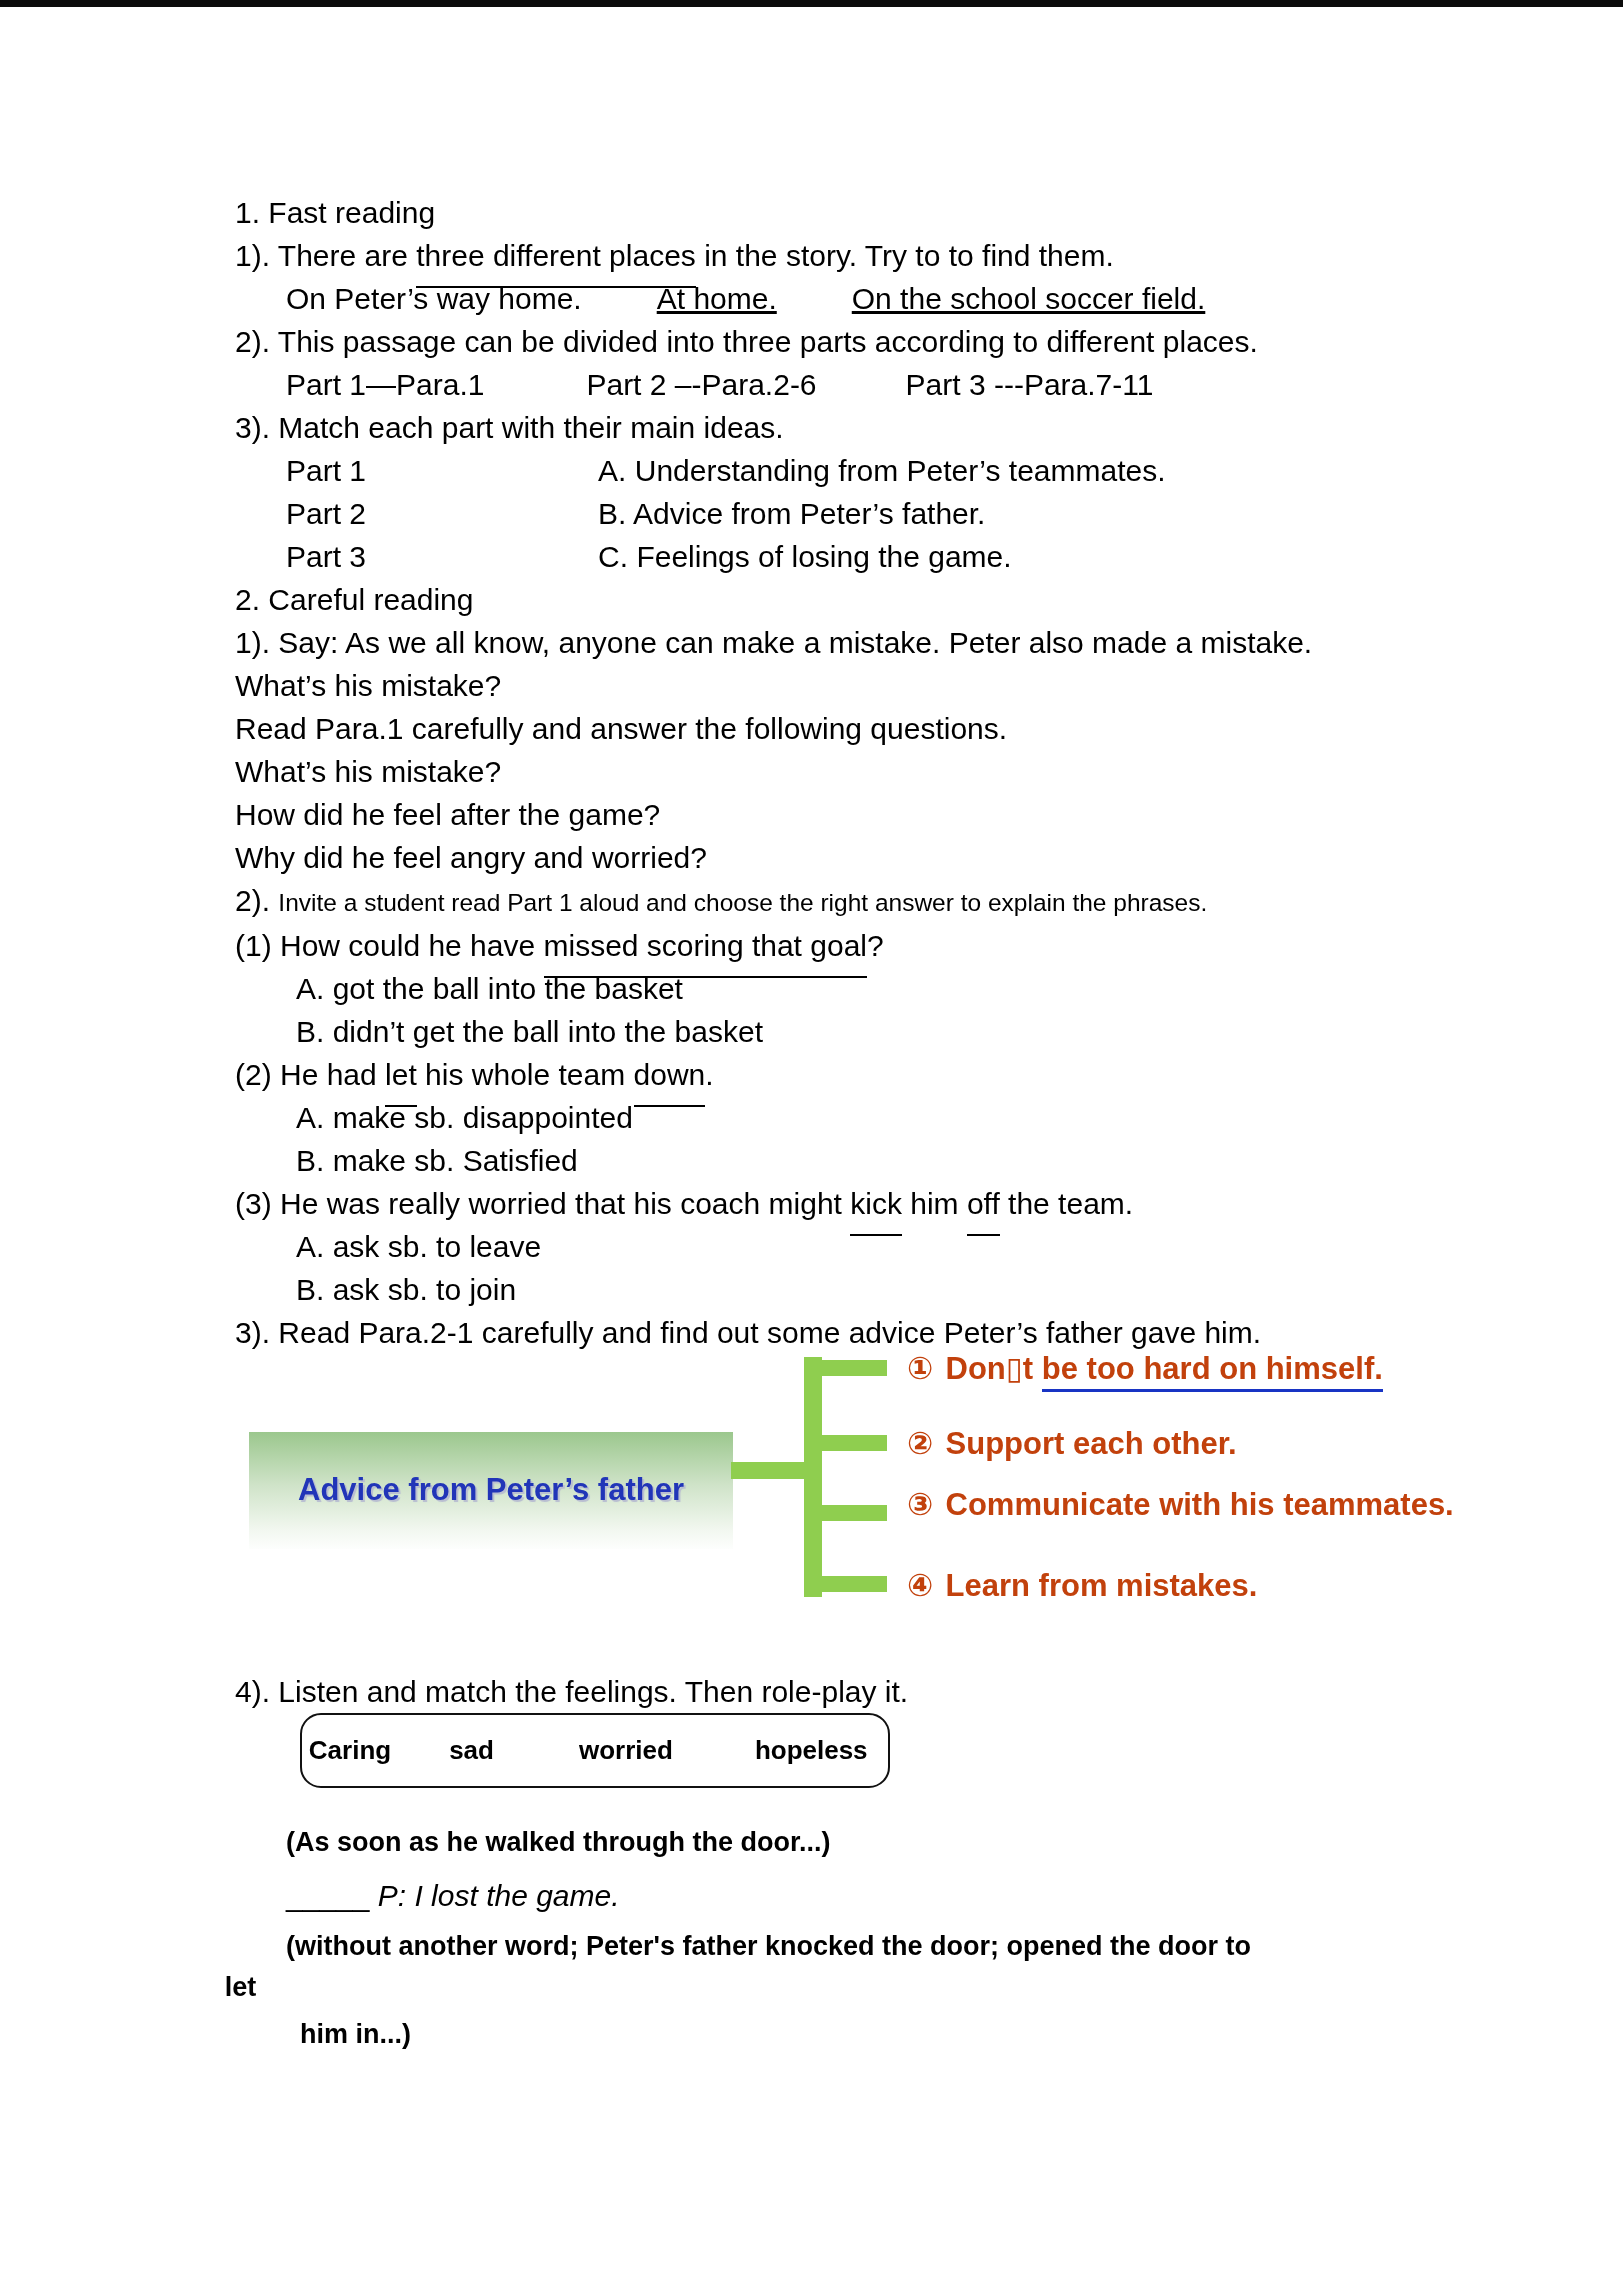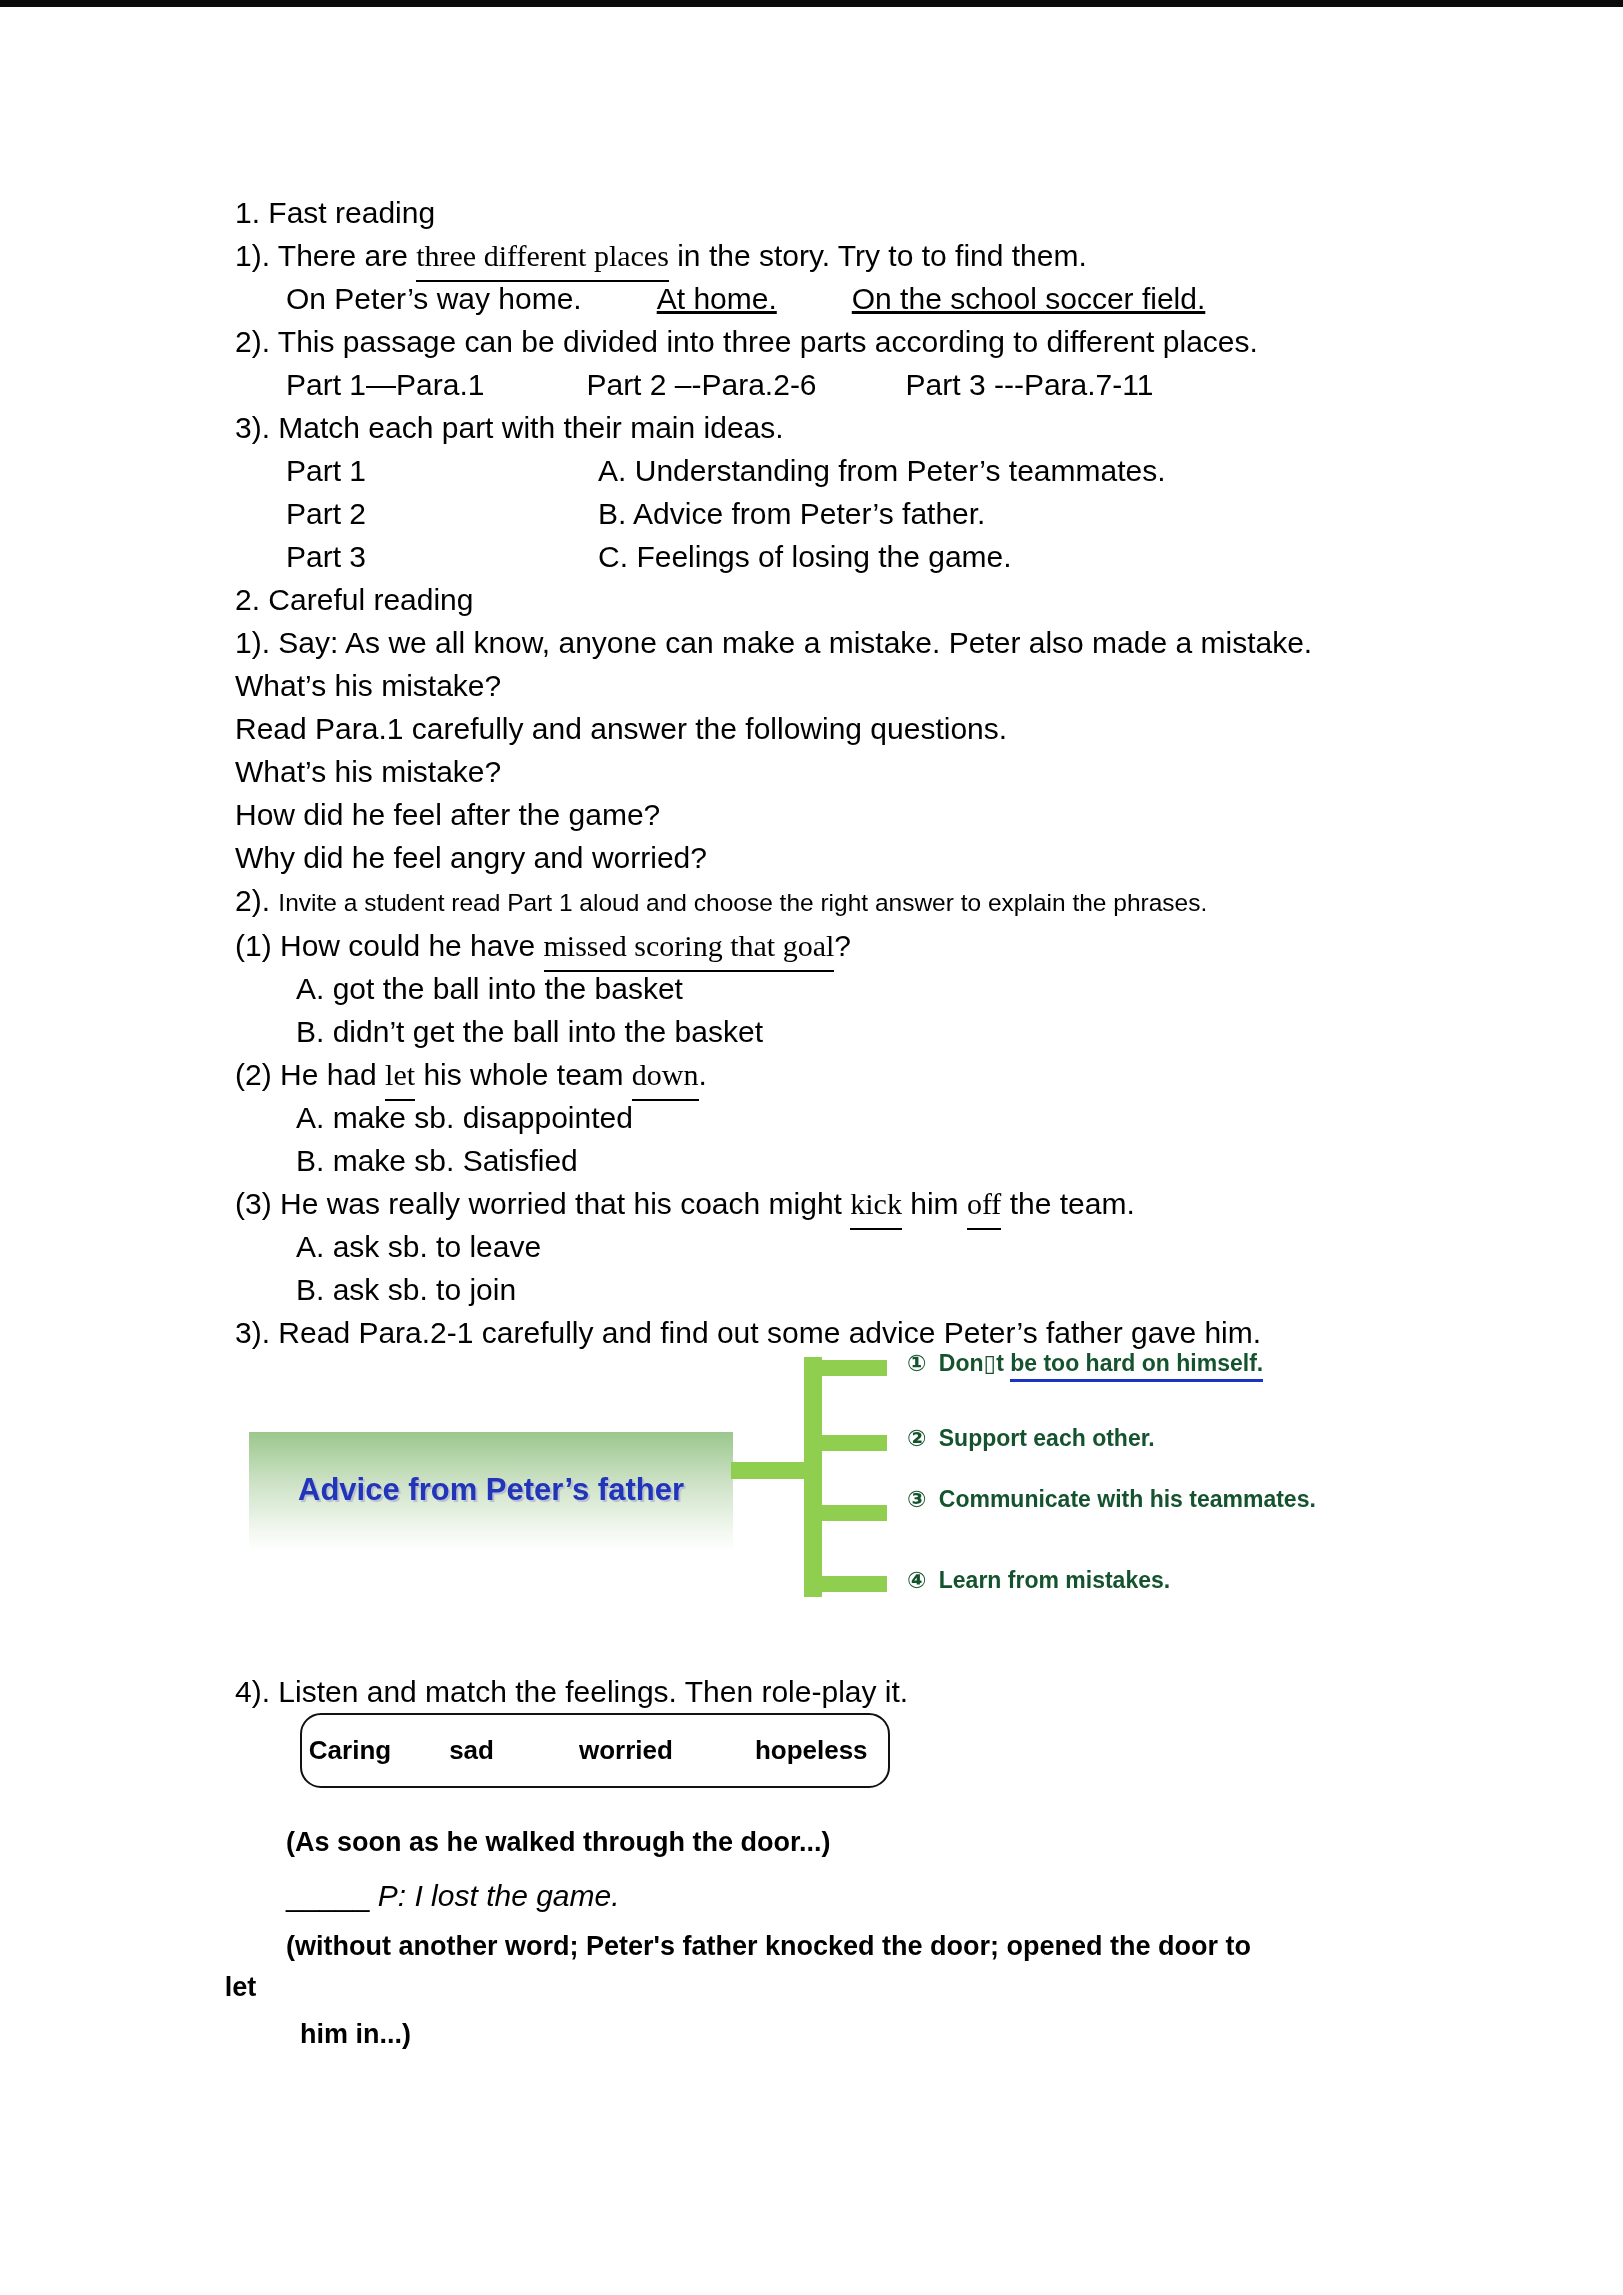--- a/index.html
+++ b/index.html
@@ -9,21 +9,21 @@
     background:#ffffff;
     font-family:"Liberation Sans","DejaVu Sans",sans-serif;
     color:#000;
     overflow:hidden;
   }
   #topbar{position:absolute;top:0;left:0;width:100%;height:6.8px;background:#0b0b0b;}
   #content{position:absolute;top:191px;left:235px;right:27px;}
   .line{font-size:30px;line-height:43px;white-space:nowrap;}
   .ind1{margin-left:51px;}
   .ind2{margin-left:61px;}
-  .u{border-bottom:2.7px solid #000;padding-bottom:8px;font-family:Liberation Serif, serif;}
+  .u{border-bottom:2.7px solid #000;padding-bottom:14px;}
   .sm{font-size:24.5px;}
   .g110{margin-left:75px;text-decoration:underline;}
   .g130{margin-left:89px;}
   .g150{margin-left:102px;}
   .g340{margin-left:232px;}
   
   #diagram{position:relative;height:320px;margin-top:-4.1px;margin-left:-235px;width:1623px;}
   #advice-box{
     position:absolute;left:249px;top:82px;width:484px;height:117px;
     background:linear-gradient(180deg,#9bc78d 0%,#cfe3c8 45%,#f3f8f1 85%,#fdfefd 100%);
@@ -36,21 +36,21 @@
   .gbar{position:absolute;background:#8fce4f;}
   #stem{left:731px;top:112px;width:76px;height:17px;}
   #vbar{left:804px;top:6.8px;width:17.7px;height:240px;}
   .branch{left:804px;width:83px;height:16.4px;}
   #br1{top:10.2px;}
   #br2{top:85px;}
   #br3{top:155px;}
   #br4{top:226px;}
   .advice-item{
     position:absolute;left:907px;
-    font-size:23px;font-weight:bold;color:#14532d;white-space:nowrap;
+    font-size:31px;font-weight:bold;color:#c2410c;white-space:nowrap;
   }
   #ai1{top:0px;}
   #ai2{top:75px;}
   #ai3{top:136px;text-align:right;}
   #ai4{top:217px;}
   .advice-item .num{margin-right:12.3px;}
   .ub{border-bottom:3.4px solid #1834c4;padding-bottom:2.7px;}
   
   #feelings-box{
     margin-left:65px;margin-top:0px;width:586px;height:71px;

